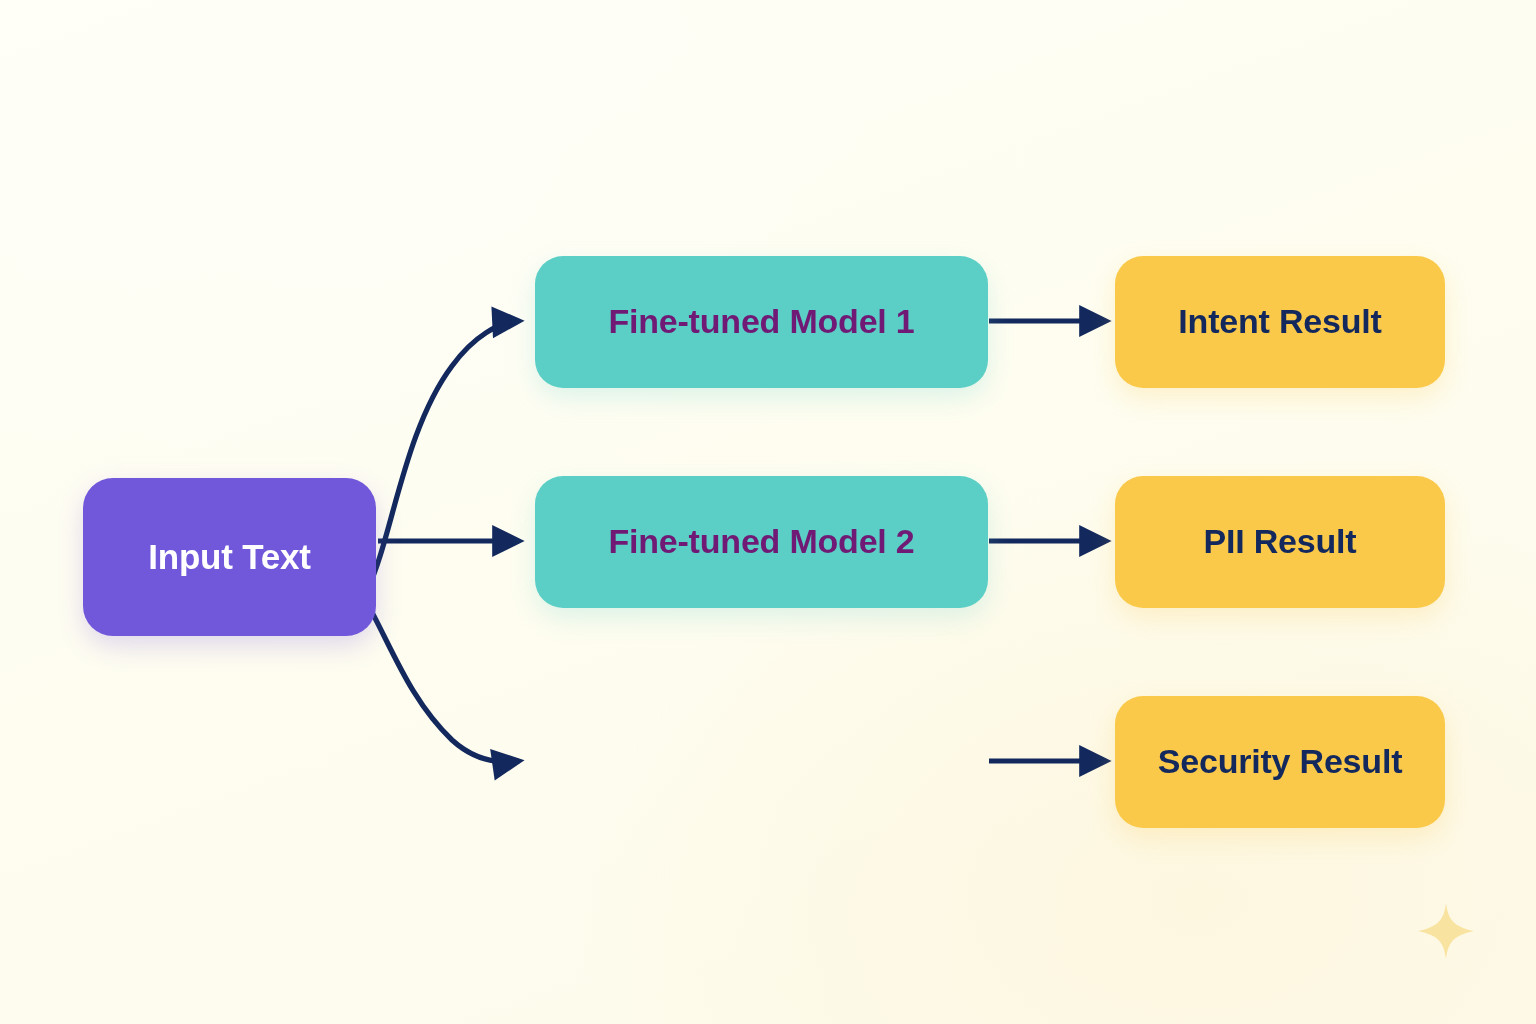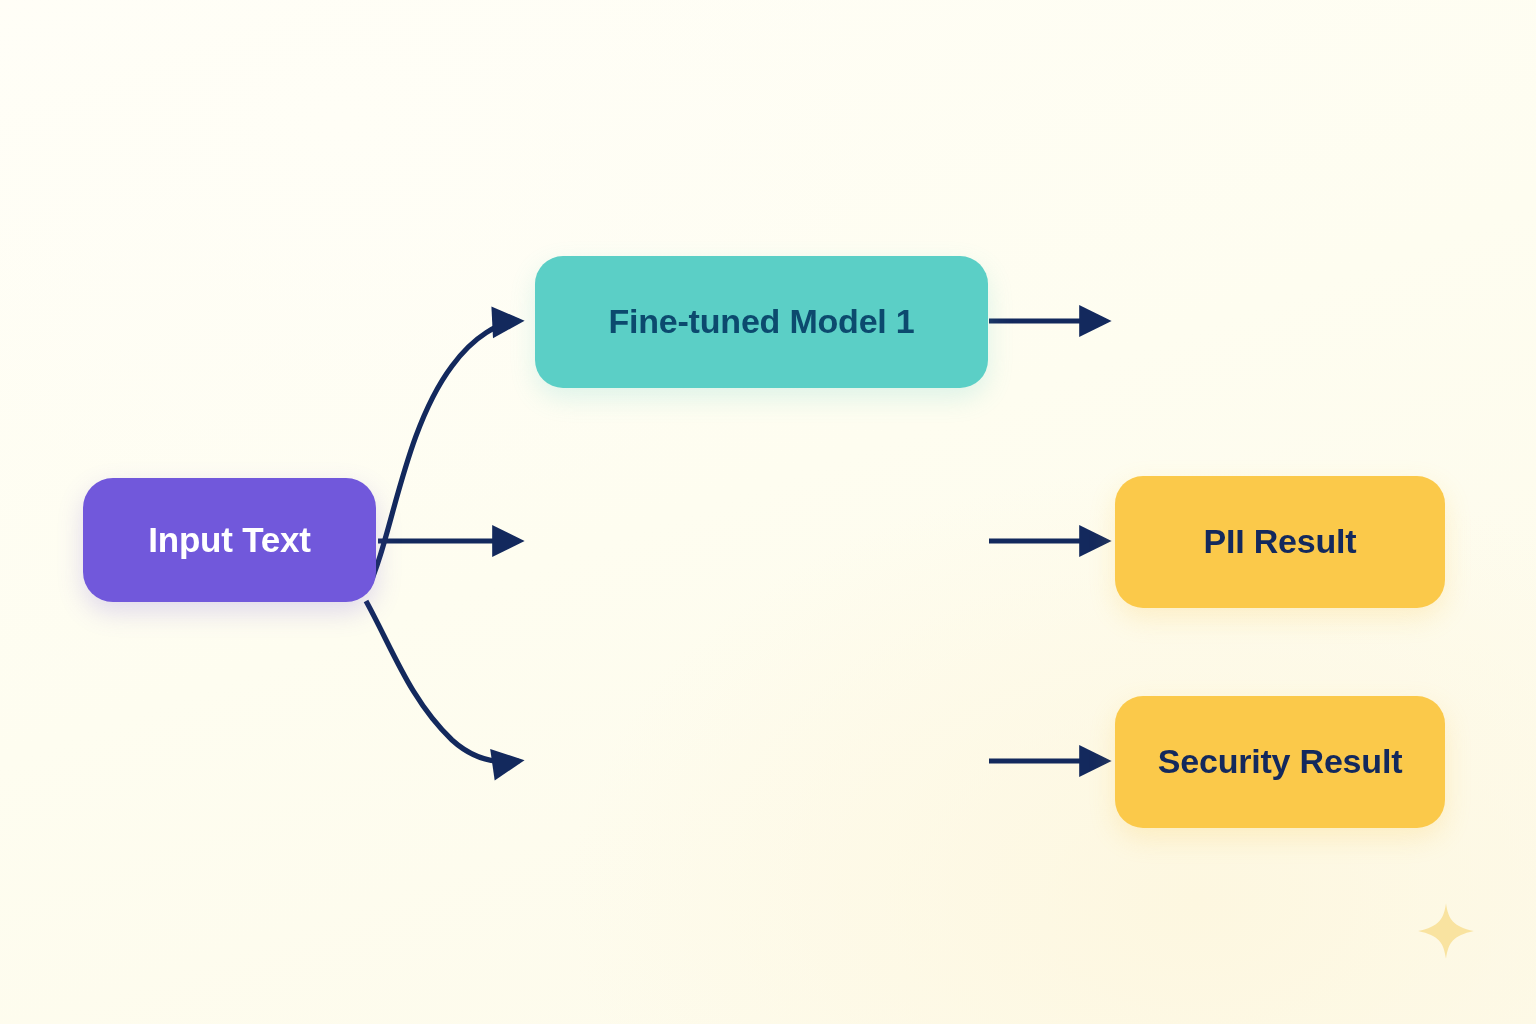--- a/index.html
+++ b/index.html
@@ -56,34 +56,34 @@
     letter-spacing: -0.2px;
     font-weight: bold;
     line-height: 1.15;
     user-select: none;
   }
 
   .node-input {
     left: 83px;
     top: 478px;
     width: 293px;
-    height: 124px;
+    height: 158px;
     border-radius: 30px;
     background: #7158db;
     color: #ffffff;
     font-size: 35px;
     box-shadow: 0 10px 26px rgba(113, 88, 219, 0.22);
   }
 
   .node-model {
     left: 535px;
     width: 453px;
     height: 132px;
     background: #5bcfc6;
-    color: #0c4a6e;
+    color: #701a75;
     font-size: 34px;
     box-shadow: 0 10px 26px rgba(91, 207, 198, 0.20);
   }
 
   .node-result {
     left: 1115px;
     width: 330px;
     height: 132px;
     background: #fbc94a;
     color: #13295d;
@@ -124,22 +124,28 @@
   </svg>
 
   <div class="node node-input">
     <span>Input Text</span>
   </div>
 
   <div class="node node-model row-1">
     <span>Fine-tuned Model 1</span>
   </div>
 
+  <div class="node node-model row-2">
+    <span>Fine-tuned Model 2</span>
+  </div>
 
 
+  <div class="node node-result row-1">
+    <span>Intent Result</span>
+  </div>
 
   <div class="node node-result row-3">
     <span>Security Result</span>
   </div>
 
   <div class="node node-result row-2">
     <span>PII Result</span>
   </div>
 
   <svg id="sparkle" viewBox="0 0 100 100" aria-hidden="true">

